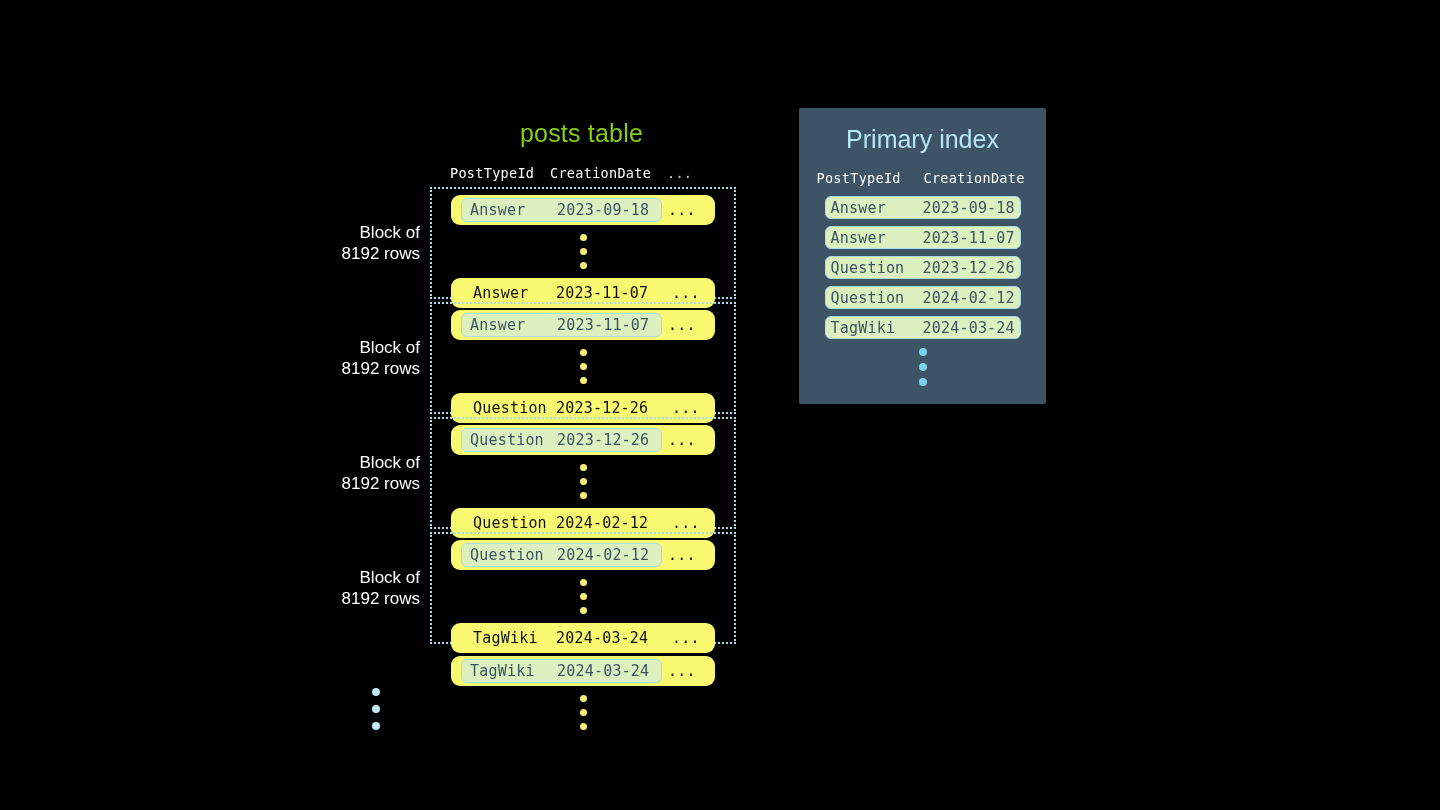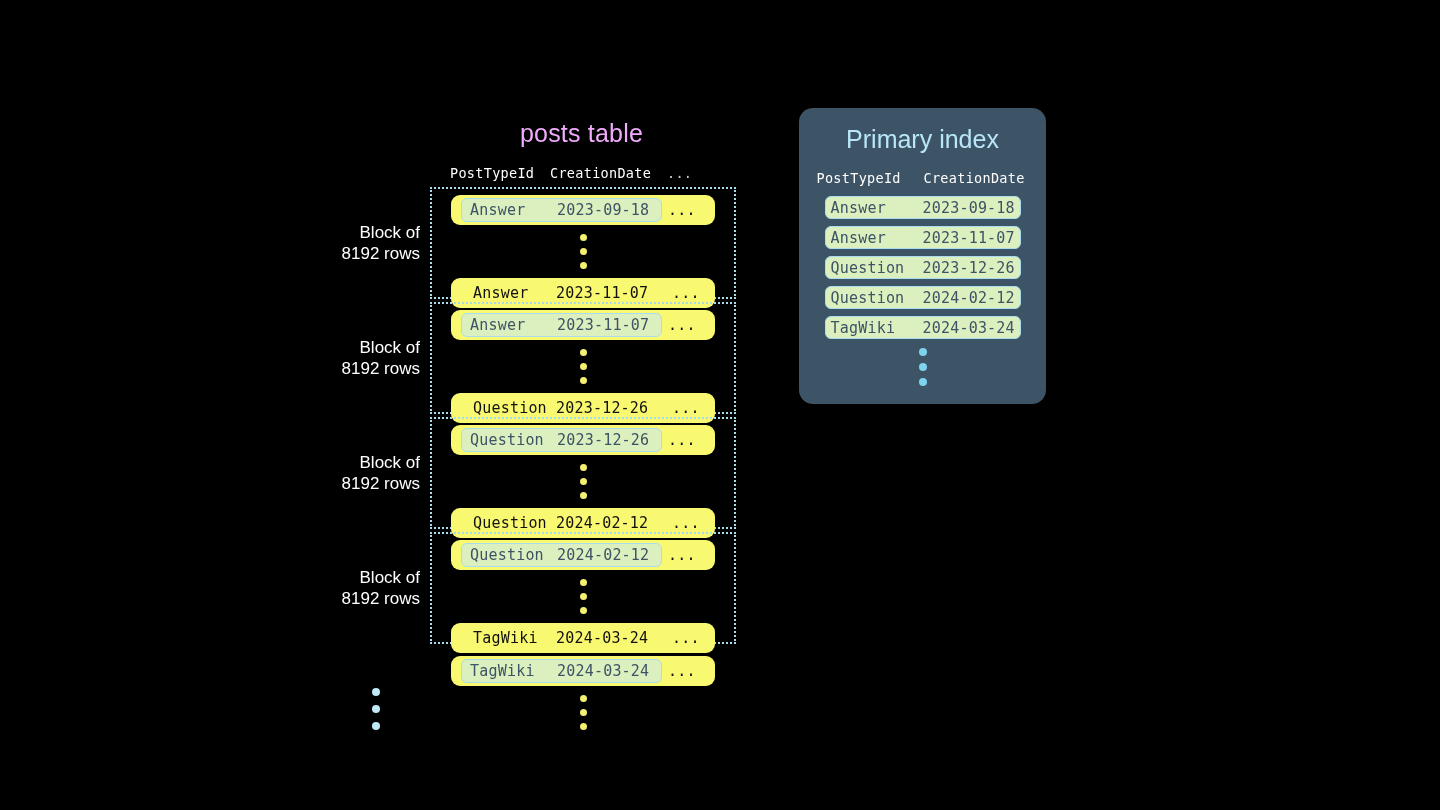--- a/index.html
+++ b/index.html
@@ -17,21 +17,21 @@
 
   
   #posts-table-group {
     position: absolute;
     left: 430px;
     top: 118px;
     width: 306px;
   }
 
   #posts-table-title {
-    color: #f0abfc;
+    color: #84cc16;
     font-size: 25px;
     font-weight: 400;
     text-align: center;
     letter-spacing: 0.2px;
     line-height: 30px;
     margin-left: -3px;
   }
 
   .col-header-row {
     font-family: "DejaVu Sans Mono", monospace;
@@ -140,21 +140,21 @@
   }
 
   
   #primary-index {
     position: absolute;
     left: 799px;
     top: 108px;
     width: 247px;
     height: 296px;
     background: #3d5366;
-    border-radius: 14px;
+    border-radius: 2px;
     box-sizing: border-box;
     padding-top: 16px;
   }
   #primary-index-title {
     color: #b8e7f7;
     font-size: 25px;
     text-align: center;
     line-height: 30px;
   }
   #index-col-headers {

